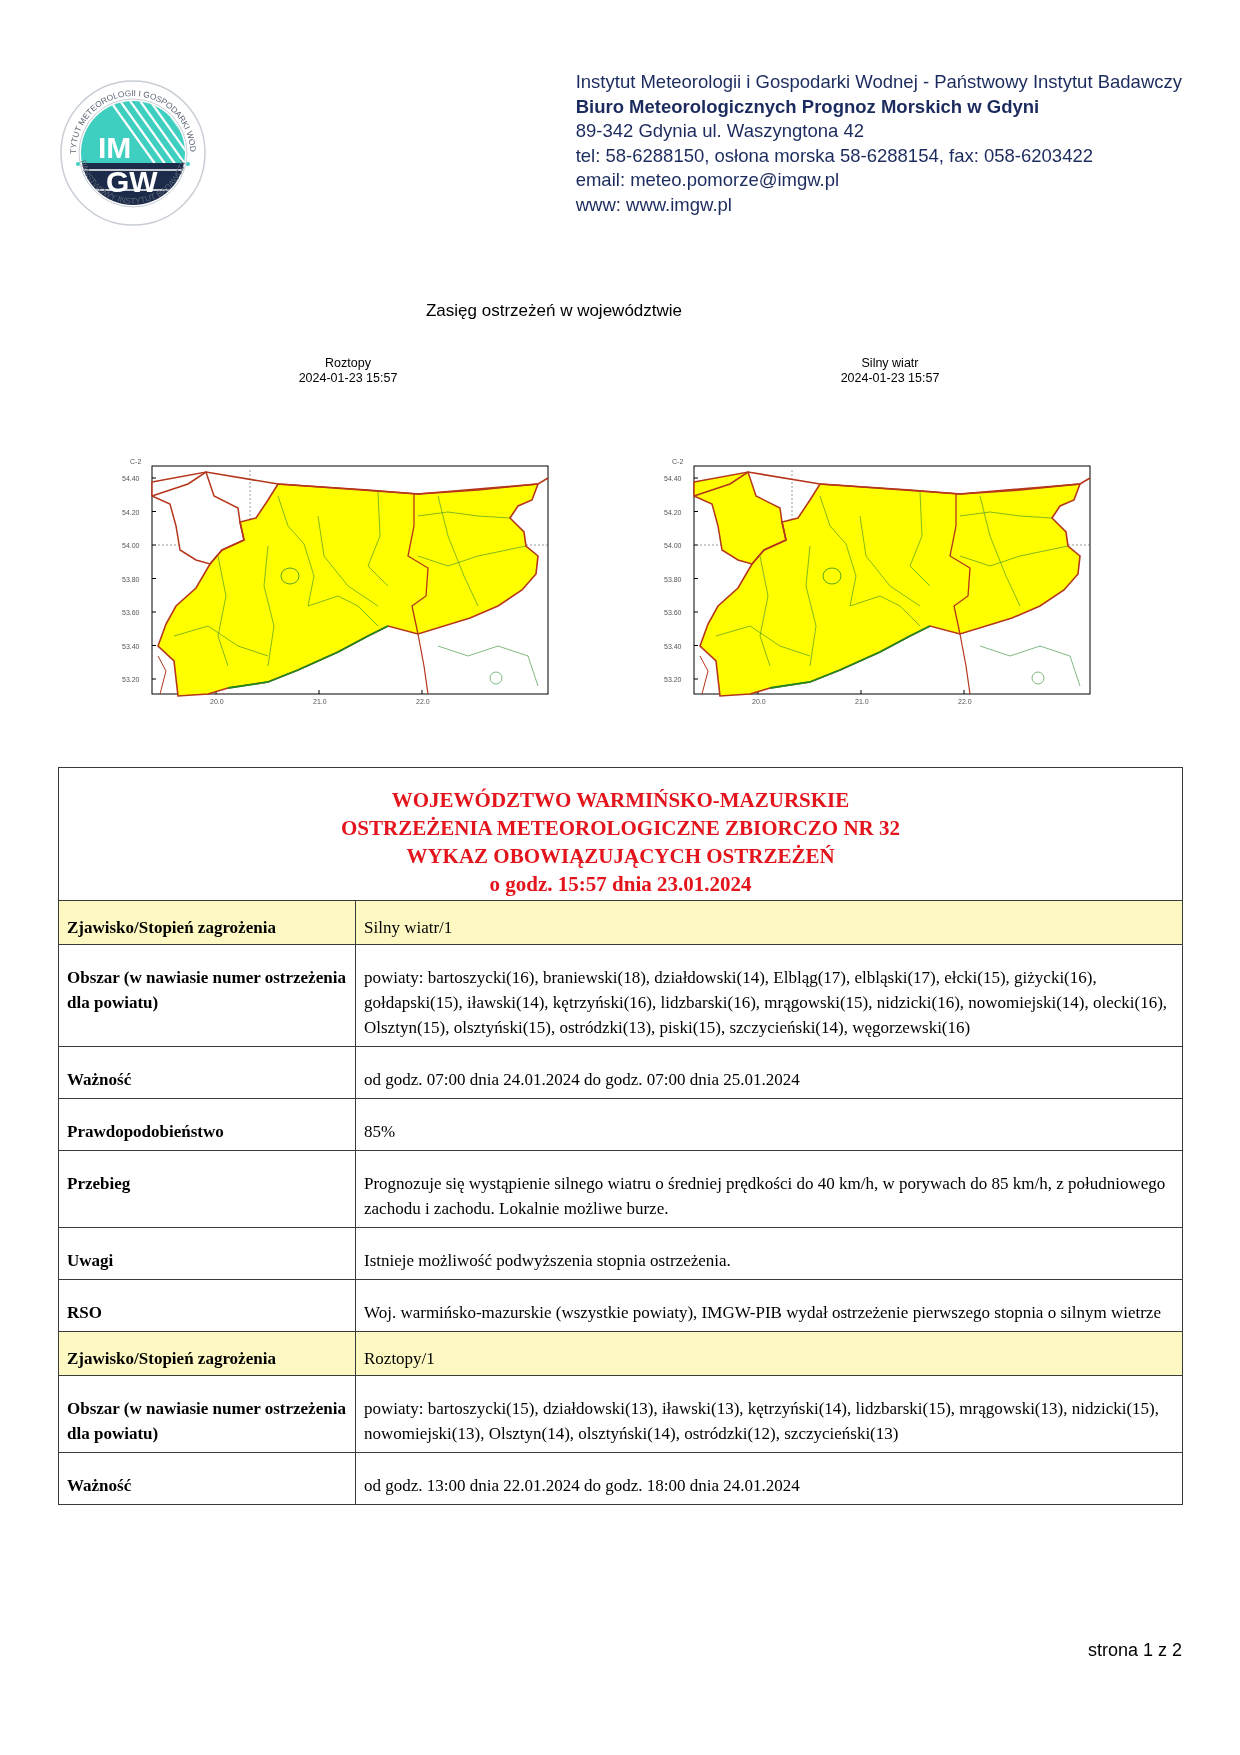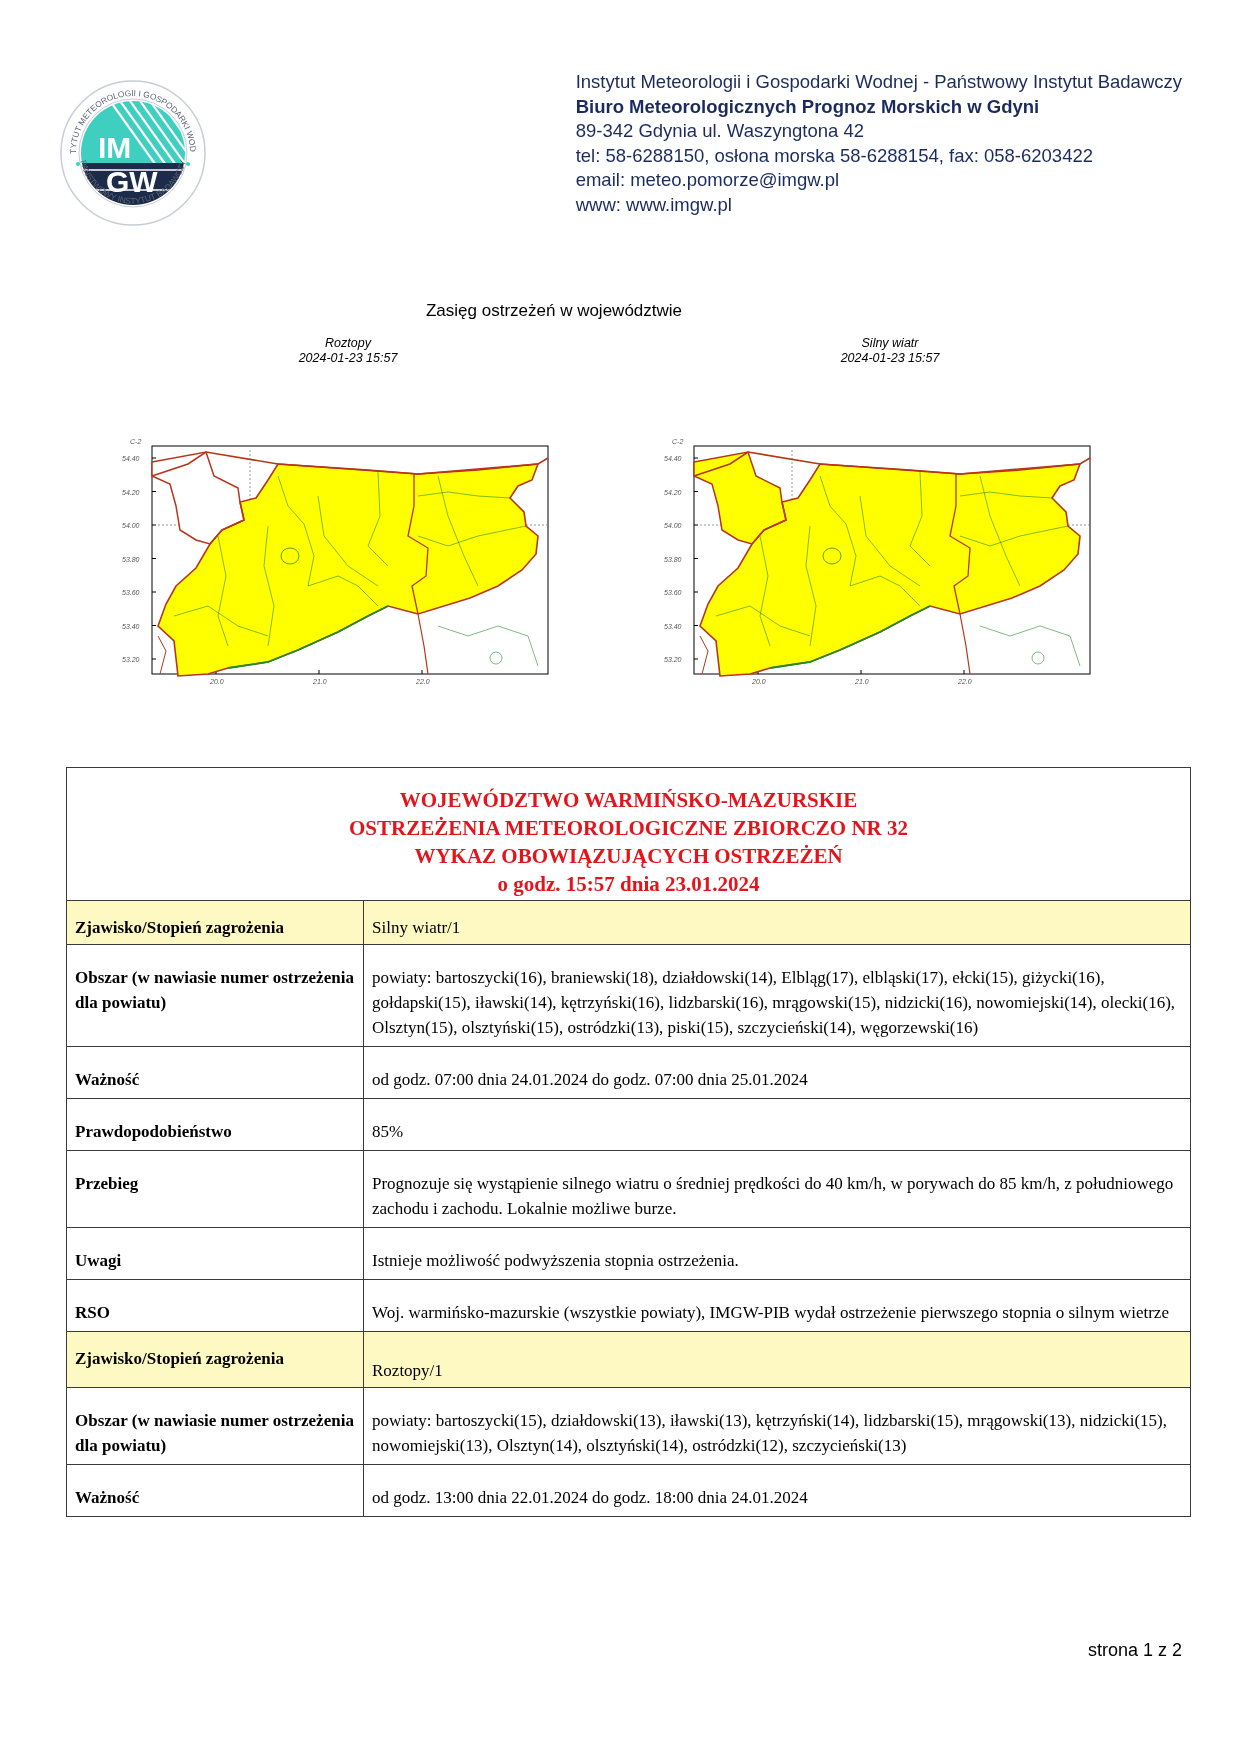--- a/index.html
+++ b/index.html
@@ -5,28 +5,28 @@
   html, body { margin: 0; padding: 0; background: #ffffff; }
   body { width: 1240px; height: 1755px; position: relative; overflow: hidden; font-family: "Liberation Sans", sans-serif; color: #000; }
 
   
   .logo { position: absolute; left: 58px; top: 78px; width: 150px; height: 150px; }
   .org { position: absolute; right: 58px; top: 70px; text-align: left; color: #1c2b5e; font-family: "Liberation Sans", sans-serif; font-size: 18.5px; line-height: 24.5px; }
   .org .bold { font-weight: bold; }
 
   .subtitle { position: absolute; left: 0; width: 1108px; top: 301px; text-align: center; font-size: 17px; }
 
-  .map-block { position: absolute; top: 336px; width: 460px; font-style: italic; }
+  .map-block { position: absolute; top: 356px; width: 460px; }
   .map-block.left { left: 118px; }
   .map-block.right { left: 660px; }
   .map-title { text-align: center; font-size: 12.5px; line-height: 15px; }
   .map-svg { display: block; margin-top: 70px; }
 
   
-  .warn-table { position: absolute; left: 58px; top: 767px; width: 1125px; border-collapse: collapse; font-family: "Liberation Serif", serif; font-size: 17px; margin-left: 8px; }
+  .warn-table { position: absolute; left: 58px; top: 767px; width: 1125px; border-collapse: collapse; font-family: "Liberation Serif", serif; font-size: 17px; }
   .warn-table td { border: 1.5px solid #3a3a3a; vertical-align: top; padding: 6px 8px 6px 8px; line-height: 25px; }
   .warn-table td.label { width: 280px; font-weight: bold; }
   .warn-table tr.head td { text-align: center; color: #e3141b; font-weight: bold; font-size: 21px; line-height: 28px; padding: 18px 8px 2px 8px; }
   .warn-table tr.yellow td { background: #fef9c3; }
   .row-pad td { padding-top: 20px !important; }
   .footer { position: absolute; right: 58px; top: 1640px; font-size: 18px; }
 </style>
 </head>
 <body>
 
@@ -218,21 +218,21 @@
       <tr class="row-pad">
         <td class="label">Uwagi</td>
         <td>Istnieje możliwość   podwyższenia stopnia ostrzeżenia.</td>
       </tr>
       <tr class="row-pad">
         <td class="label">RSO</td>
         <td>Woj. warmińsko-mazurskie (wszystkie powiaty), IMGW-PIB wydał ostrzeżenie pierwszego stopnia o silnym wietrze</td>
       </tr>
       <tr class="yellow">
         <td class="label" style="padding-top: 14px; padding-bottom: 4px;">Zjawisko/Stopień zagrożenia</td>
-        <td style="padding-top: 26px; padding-bottom: 4px;">Roztopy/1</td>
+        <td style="padding-top: 14px; padding-bottom: 4px;">Roztopy/1</td>
       </tr>
       <tr class="row-pad">
         <td class="label">Obszar (w nawiasie numer ostrzeżenia dla powiatu)</td>
         <td>powiaty: bartoszycki(15), działdowski(13), iławski(13), kętrzyński(14), lidzbarski(15), mrągowski(13), nidzicki(15), nowomiejski(13), Olsztyn(14), olsztyński(14), ostródzki(12), szczycieński(13)</td>
       </tr>
       <tr class="row-pad">
         <td class="label">Ważność</td>
         <td>od godz. 13:00 dnia 22.01.2024 do godz. 18:00 dnia 24.01.2024</td>
       </tr>
     </tbody>

